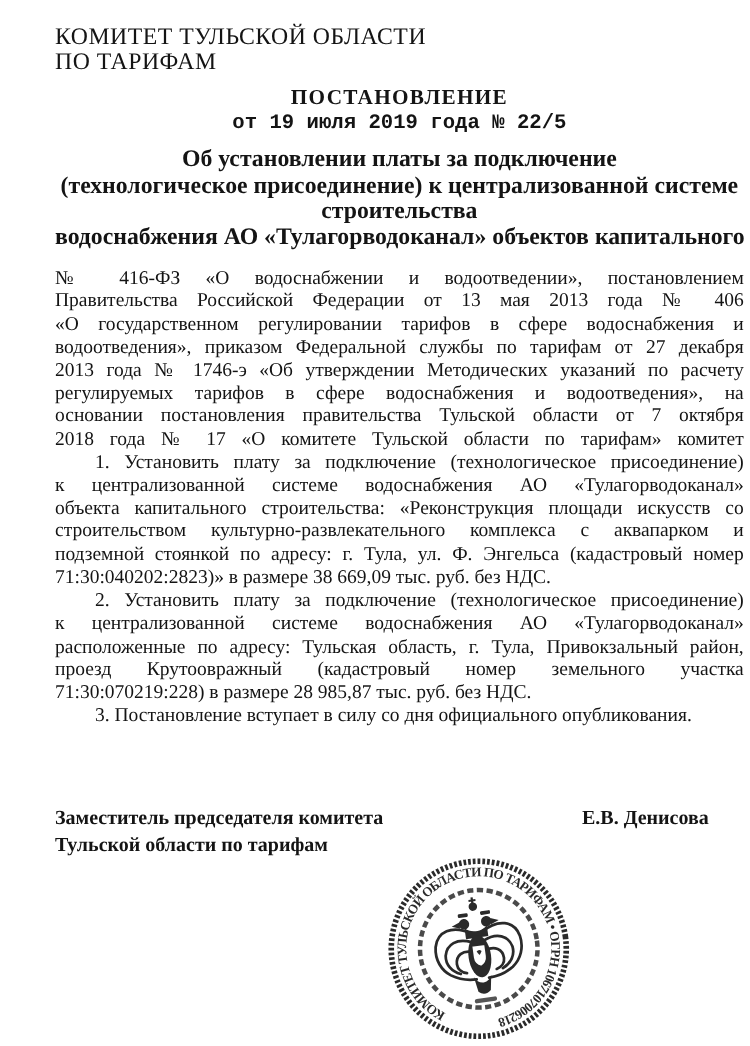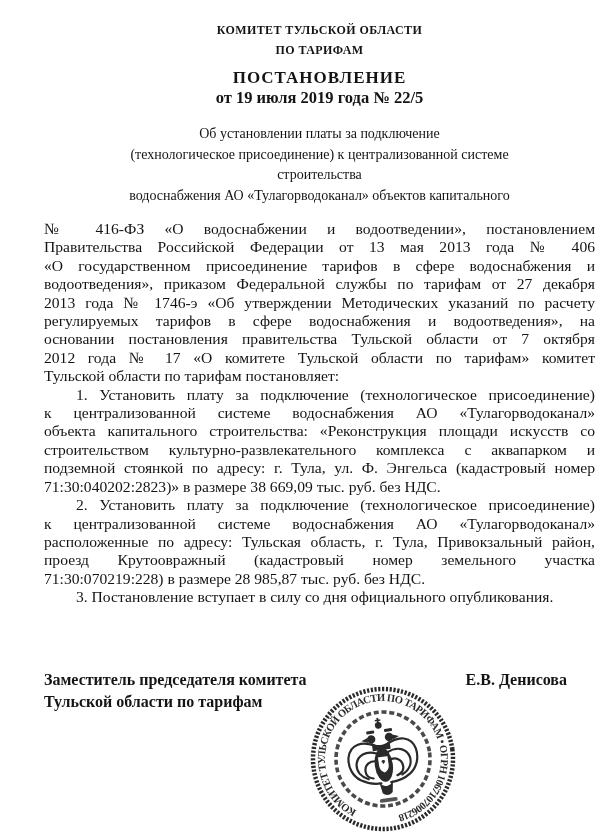--- a/index.html
+++ b/index.html
@@ -9,30 +9,30 @@
     font-family:"Liberation Serif","DejaVu Serif",serif;
     position:relative;
   }
   .page{
     position:relative;width:600px;height:837px;background:#fff;
   }
   .content{
     padding:20px 5px 0 44px; 
   }
   .org-name{
-    text-align:center;font-weight:bold;font-size:12px;line-height:20px;
+    text-align:left;font-weight:normal;font-size:19px;line-height:20px;
     letter-spacing:.4px;
   }
   .doc-head{
     margin-top:8px;text-align:center;font-weight:bold;line-height:20px;
   }
   .doc-type{font-size:17px;letter-spacing:1px;}
-  .doc-date{font-size:16.5px;}
+  .doc-date{font-size:16.5px;font-family:Liberation Mono, monospace;}
   .doc-title{
-    margin-top:16px;font-weight:normal;font-size:14px;line-height:20.5px;
+    margin-top:10px;font-weight:bold;font-size:19px;line-height:20.5px;
   }
   .cline{text-align:center;white-space:nowrap;}
   .body-text{
     margin-top:14px;font-size:15.6px;line-height:18.4px;
   }
   .jline{text-align:justify;text-align-last:justify;}
   .jline.last{text-align-last:left;}
   .para .jline.first{text-indent:32px;}
   .signature{
     margin-top:62px;display:flex;
@@ -64,27 +64,26 @@
         <div class="cline first">Об установлении платы за подключение</div>
         <div class="cline">(технологическое присоединение) к централизованной системе</div>
         <div class="cline last">строительства</div>
         <div class="cline">водоснабжения АО «Тулагорводоканал» объектов капитального</div>
       </div>
 
     <div class="body-text">
       <div class="para">
           <div class="jline">№ 416-ФЗ «О водоснабжении и водоотведении», постановлением</div>
           <div class="jline">Правительства Российской Федерации от 13 мая 2013 года № 406</div>
-          <div class="jline">«О государственном присоединение тарифов в сфере водоснабжения и</div>
+          <div class="jline">«О государственном регулировании тарифов в сфере водоснабжения и</div>
           <div class="jline">водоотведения», приказом Федеральной службы по тарифам от 27 декабря</div>
           <div class="jline">2013 года № 1746-э «Об утверждении Методических указаний по расчету</div>
           <div class="jline">регулируемых тарифов в сфере водоснабжения и водоотведения», на</div>
           <div class="jline">основании постановления правительства Тульской области от 7 октября</div>
-          <div class="jline">2012 года № 17 «О комитете Тульской области по тарифам» комитет</div>
-          <div class="jline last">Тульской области по тарифам постановляет:</div>
+          <div class="jline">2018 года № 17 «О комитете Тульской области по тарифам» комитет</div>
         </div>
       <div class="para">
           <div class="jline first">1. Установить плату за подключение (технологическое присоединение)</div>
           <div class="jline">к централизованной системе водоснабжения АО «Тулагорводоканал»</div>
           <div class="jline">объекта капитального строительства: «Реконструкция площади искусств со</div>
           <div class="jline">строительством культурно-развлекательного комплекса с аквапарком и</div>
           <div class="jline">подземной стоянкой по адресу: г. Тула, ул. Ф. Энгельса (кадастровый номер</div>
           <div class="jline last">71:30:040202:2823)» в размере 38 669,09 тыс. руб. без НДС.</div>
         </div>
       <div class="para">

